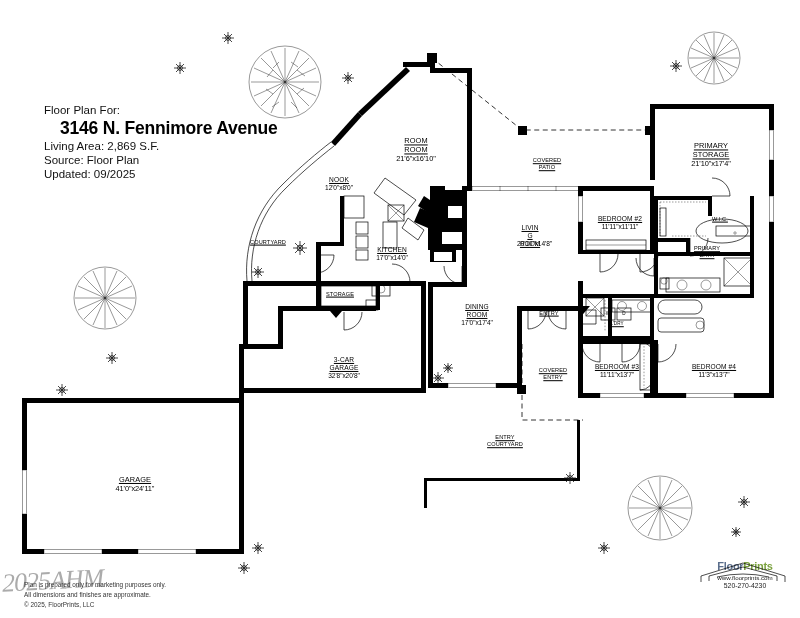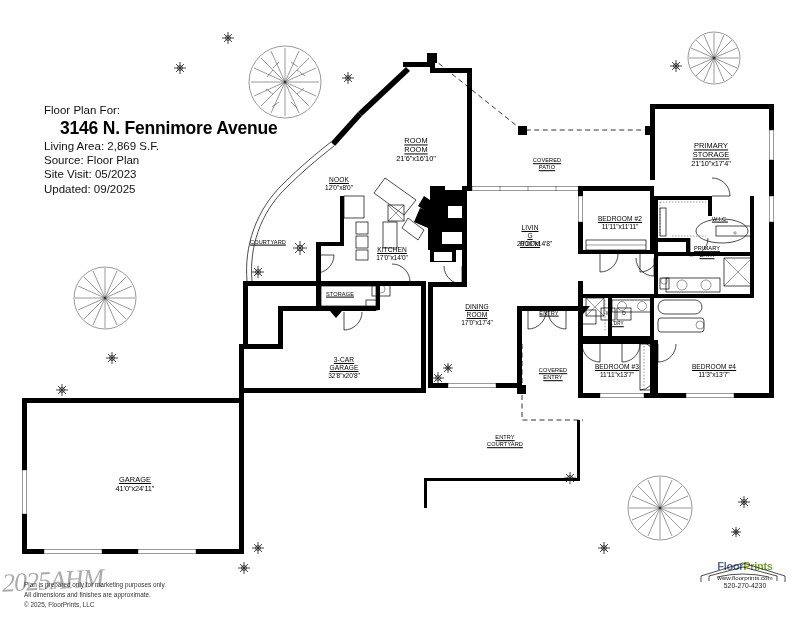--- a/index.html
+++ b/index.html
@@ -392,21 +392,20 @@
           <circle r="2.2"></circle>
         </g>
     </g>
   </svg>
 
   <div id="titleblock">
     <div class="tb-for">Floor Plan For:</div>
     <div class="tb-addr">3146 N. Fennimore Avenue</div>
     <div class="tb-line">Living Area: 2,869 S.F.</div>
     <div class="tb-line">Source: Floor Plan</div>
-    <div class="tb-line">Site Visit: 05/2023</div>
     <div class="tb-line">Updated: 09/2025</div>
   </div>
 
   <div id="room-labels">
       <div class="rm big" style="left: 416px; top: 150px;">
         <div class="nm">ROOM</div>
         <div class="nm">ROOM</div>
         <div class="dim">21'6"x16'10"</div>
       </div>
       <div class="rm" style="left: 339px; top: 184px;">

